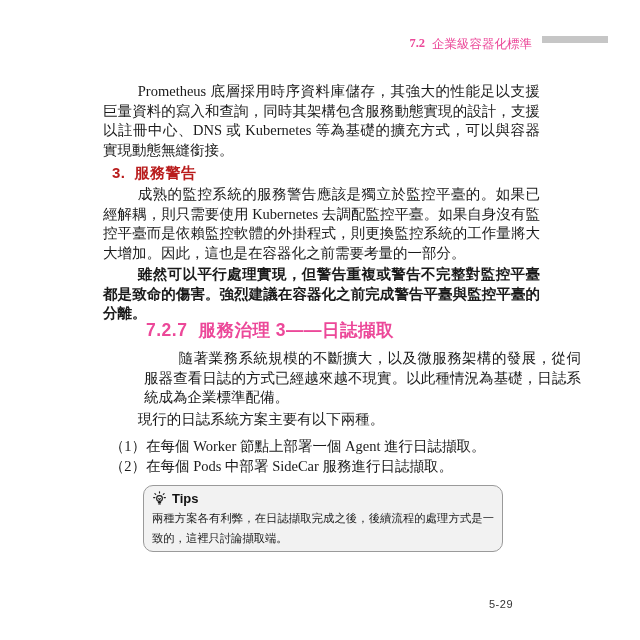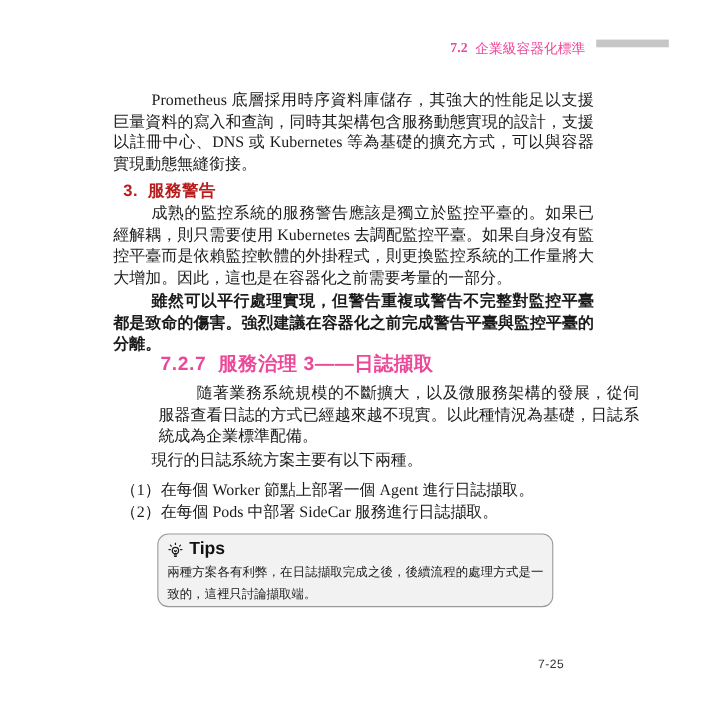--- a/index.html
+++ b/index.html
@@ -59,21 +59,21 @@
     width:360px;height:67px;
     box-sizing:border-box;
     background:#f2f2f2;
     border:1.5px solid #9a9a9a;
     border-radius:10px;
     padding:5px 8px 0 8px;
   }
   .tips-head{
     display:flex;align-items:center;
     font-family:"Liberation Sans", sans-serif;
-    font-size:16px;font-weight:bold;color:#111;
+    font-size:13px;font-weight:bold;color:#111;
   }
   .tips-head svg{margin-right:5px;display:block;}
   .tips-text{
     margin:3px 0 0 0;
     font-size:11.3px;line-height:19.5px;
     text-align:justify;color:#1a1a1a;
   }
   
   .footer-page-num{
     position:absolute;top:598px;left:489px;
@@ -134,15 +134,15 @@
         <path d="M19.4 10.5 H21.4"></path>
         <path d="M10.2 18.2 h3.6"></path>
         <path d="M10.8 20.6 h2.4"></path>
         <path d="M10.6 12.2 l1.4 1.4 1.4-1.4"></path>
       </svg>
       <span>Tips</span>
     </div>
     <p class="tips-text">兩種方案各有利弊，在日誌擷取完成之後，後續流程的處理方式是一致的，這裡只討論擷取端。</p>
   </div>
 
-  <div class="footer-page-num">7-25</div>
+  <div class="footer-page-num">5-29</div>
 
 </div>
 
 </body></html>

